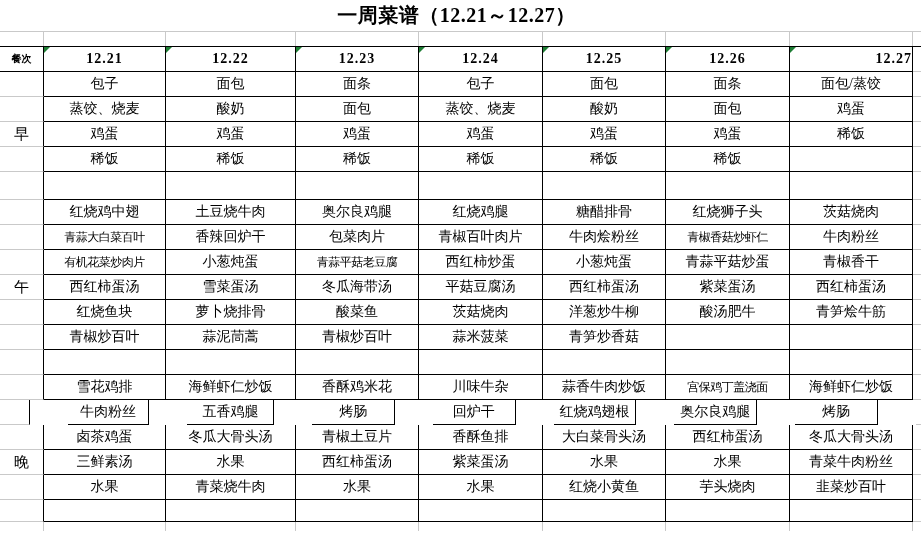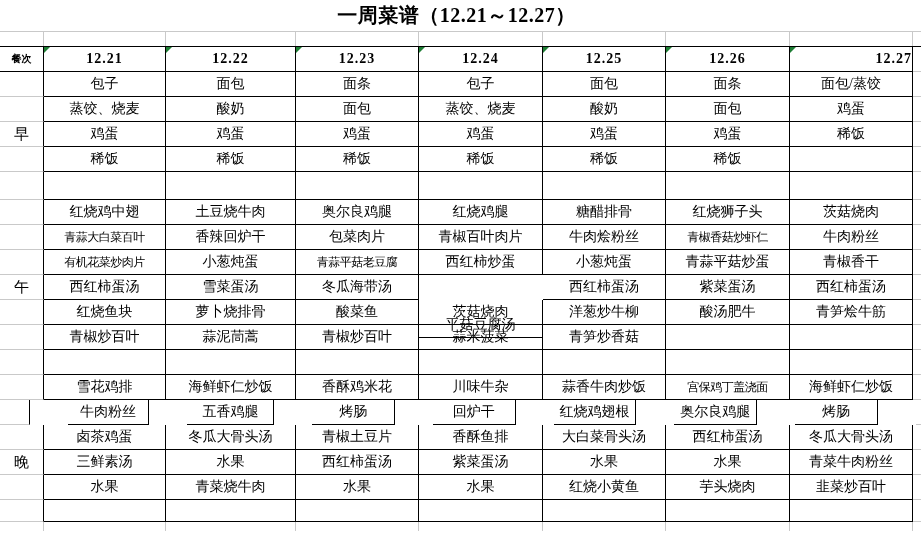--- a/index.html
+++ b/index.html
@@ -174,21 +174,21 @@
         <div class="cell" style="width: 123px;">小葱炖蛋</div>
         <div class="cell" style="width: 124px;">青蒜平菇炒蛋</div>
         <div class="cell" style="width: 123px;">青椒香干</div>
         <div class="cell gutter" style="width: 8px;"></div>
       </div>
       <div class="row" style="height: 25px;">
         <div class="cell lbl" style="width: 44px;">午</div>
         <div class="cell" style="width: 122px;">西红柿蛋汤</div>
         <div class="cell" style="width: 130px;">雪菜蛋汤</div>
         <div class="cell" style="width: 123px;">冬瓜海带汤</div>
-        <div class="cell" style="width: 124px; margin-top: 38px;">平菇豆腐汤</div>
+        <div class="cell" style="width: 124px;">平菇豆腐汤</div>
         <div class="cell" style="width: 123px;">西红柿蛋汤</div>
         <div class="cell" style="width: 124px;">紫菜蛋汤</div>
         <div class="cell" style="width: 123px;">西红柿蛋汤</div>
         <div class="cell gutter" style="width: 8px;"></div>
       </div>
       <div class="row" style="height: 25px;">
         <div class="cell lbl" style="width: 44px;"></div>
         <div class="cell" style="width: 122px;">红烧鱼块</div>
         <div class="cell" style="width: 130px;">萝卜烧排骨</div>
         <div class="cell" style="width: 123px;">酸菜鱼</div>

